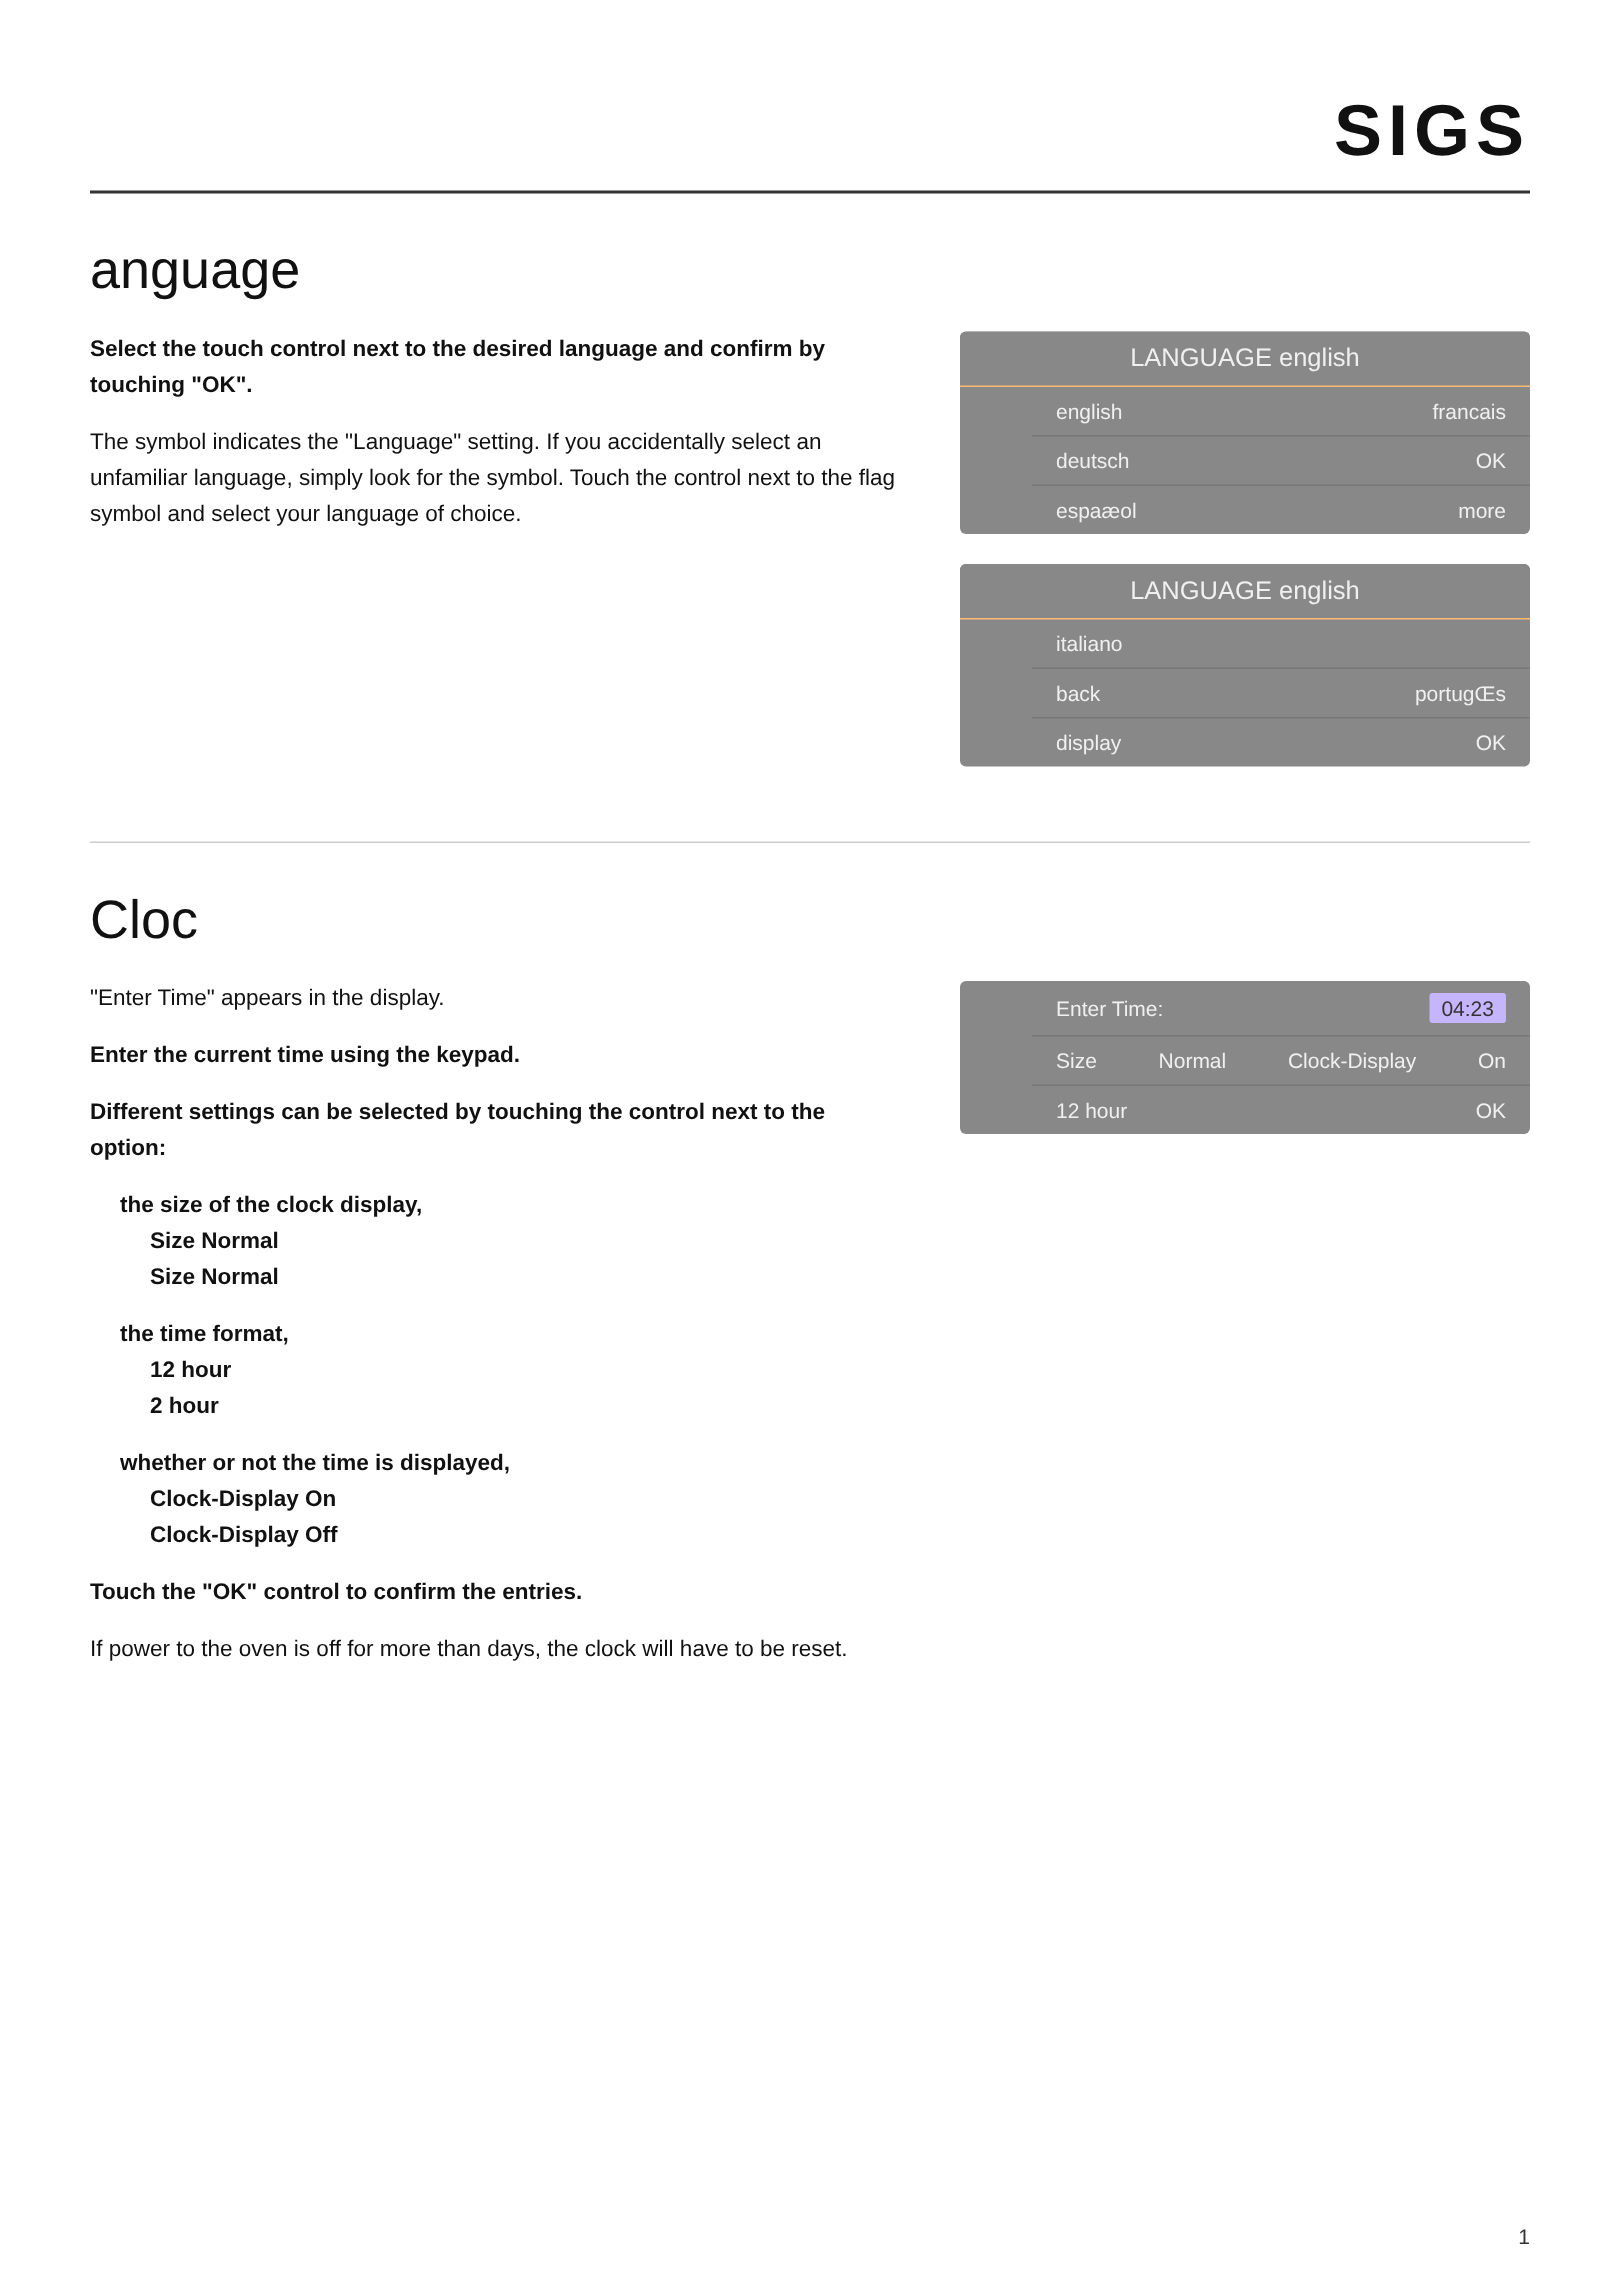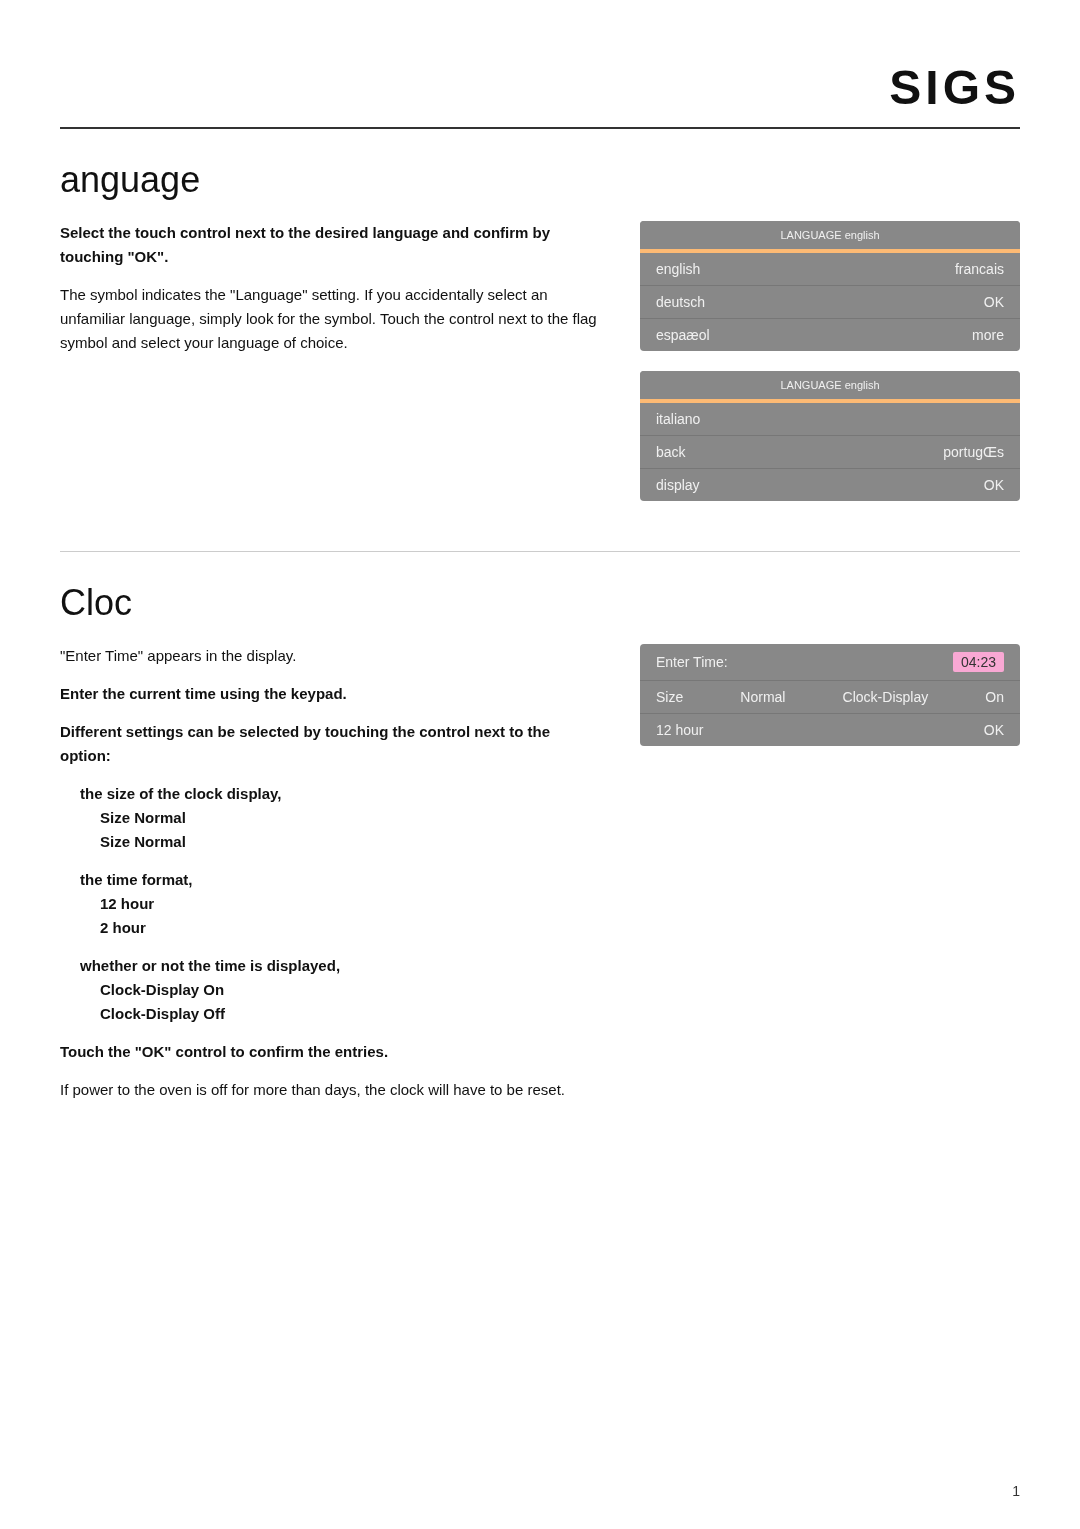--- a/index.html
+++ b/index.html
@@ -80,50 +80,51 @@
     .display-panel {
       background: #888;
       color: #fff;
       border-radius: 4px;
       overflow: hidden;
     }
 
     .panel-header {
       text-align: center;
       padding: 8px 16px;
-      font-size: 11px;
+      font-size: 17px;
       color: #f0f0f0;
       background: #888;
-      border-bottom: 4px solid #fdba74;
+      border-bottom: 1px solid #fdba74;
     }
 
     .panel-row {
       display: flex;
       justify-content: space-between;
       align-items: center;
       padding: 8px 16px;
       border-bottom: 1px solid #777;
       font-size: 14px;
       color: #f0f0f0;
+      margin-left: 48px;
     }
 
     .panel-row:last-child {
       border-bottom: none;
     }
 
     .panel-row .left {
       text-align: left;
     }
 
     .panel-row .right {
       text-align: right;
     }
 
     .time-input-box {
-      background: #f9a8d4;
+      background: #c4b5fd;
       color: #333;
       padding: 2px 8px;
       border-radius: 2px;
       font-size: 14px;
     }
 
     .clock-section .section-text {
       font-size: 15px;
     }
 

